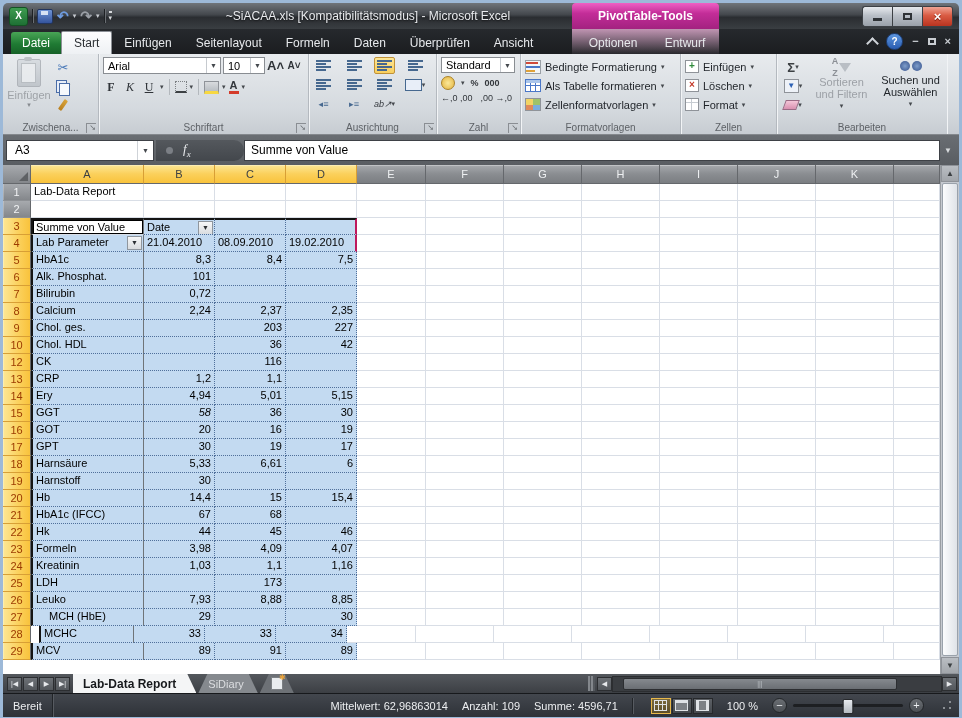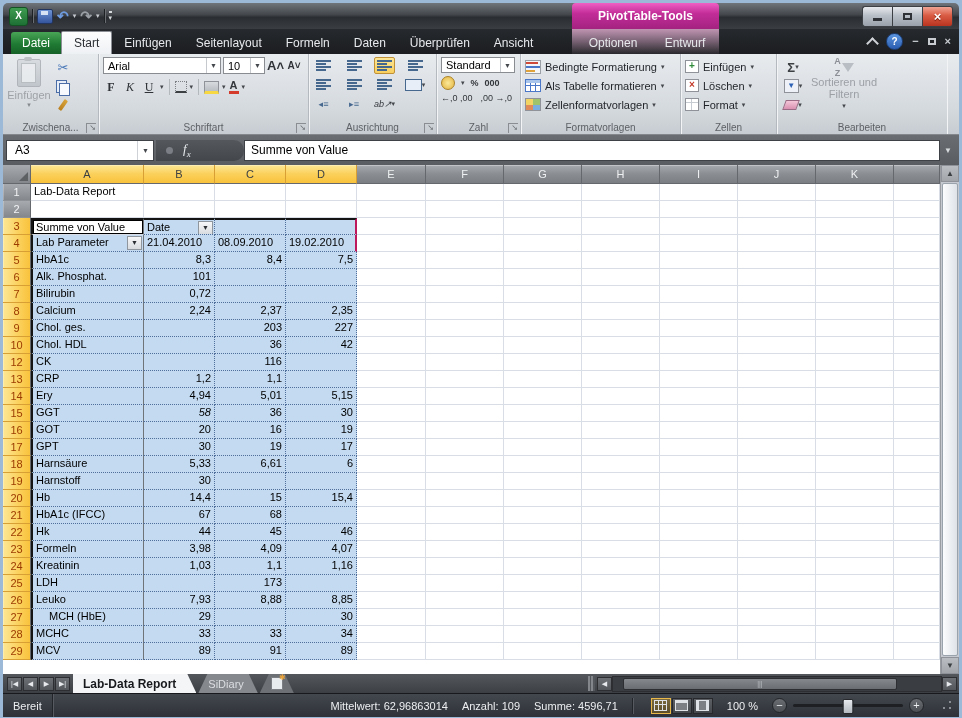--- a/index.html
+++ b/index.html
@@ -223,20 +223,21 @@
       <span class="i-excel">X</span>
       <span class="qat-sep"></span>
       <span class="i-save"></span>
       <span class="glyph-undo">↶</span>
         <span class="mini-dd">▾</span>
       <span class="glyph-redo">↷</span>
         <span class="mini-dd">▾</span>
       <span class="qat-sep"></span>
       <span class="qat-dd">▾</span>
     </div>
+    <div class="title-text">~SiACAA.xls [Kompatibilitätsmodus] - Microsoft Excel</div>
     <div class="pivot-chunk">PivotTable-Tools</div>
     <div class="winbtns">
       <div class="wbtn">
           <span class="g-min"></span>
         </div>
       <div class="wbtn">
           <span class="g-max"></span>
         </div>
       <div class="wbtn close">
           <span class="g-close">×</span>
@@ -444,20 +445,25 @@
               <span class="i-eraser"></span>
               <span class="ddown">▾</span>
             </span>
         </div>
         <div class="stack-btn disabled">
           <span class="i-azfunnel">
               <span>A<br>Z</span>
               <span class="funnel"></span>
             </span>
           <span>Sortieren und Filtern</span>
+          <span class="ddown">▾</span>
+        </div>
+        <div class="stack-btn">
+          <span class="i-binoc"></span>
+          <span>Suchen und Auswählen</span>
           <span class="ddown">▾</span>
         </div>
       </div>
       <div class="rg-label">Bearbeiten</div>
     </div>
   </div>
 
   <div class="fbar">
     <div class="namebox">
       <span>A3</span>
@@ -874,21 +880,21 @@
             <div class="c " style="width: 78px;"></div>
             <div class="c " style="width: 78px;"></div>
             <div class="c " style="width: 78px;"></div>
             <div class="c " style="width: 78px;"></div>
             <div class="c " style="width: 78px;"></div>
             <div class="c " style="width: 78px;"></div>
             <div class="c" style="flex: 1 1 0%;"></div>
           </div>
           <div class="grow">
             <div class="rh sel">28</div>
-            <div class="c sel acol asolid" style="width: 113px;">MCHC</div>
+            <div class="c sel acol asolid" style="width: 95px; margin-left: 8px;">MCHC</div>
             <div class="c sel num" style="width: 71px;">33</div>
             <div class="c sel num" style="width: 71px;">33</div>
             <div class="c sel num" style="width: 71px;">34</div>
             <div class="c " style="width: 69px;"></div>
             <div class="c " style="width: 78px;"></div>
             <div class="c " style="width: 78px;"></div>
             <div class="c " style="width: 78px;"></div>
             <div class="c " style="width: 78px;"></div>
             <div class="c " style="width: 78px;"></div>
             <div class="c " style="width: 78px;"></div>

